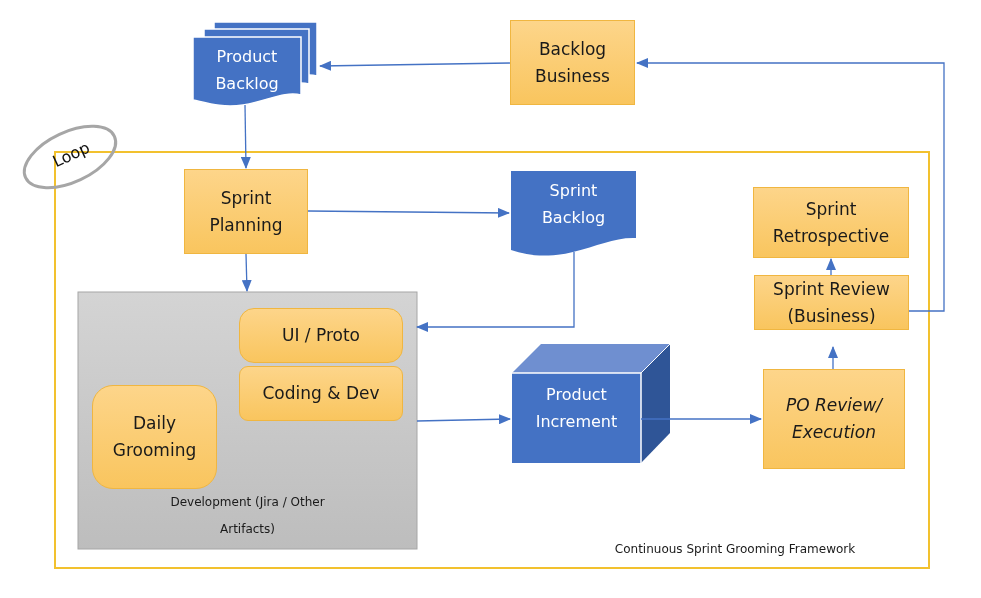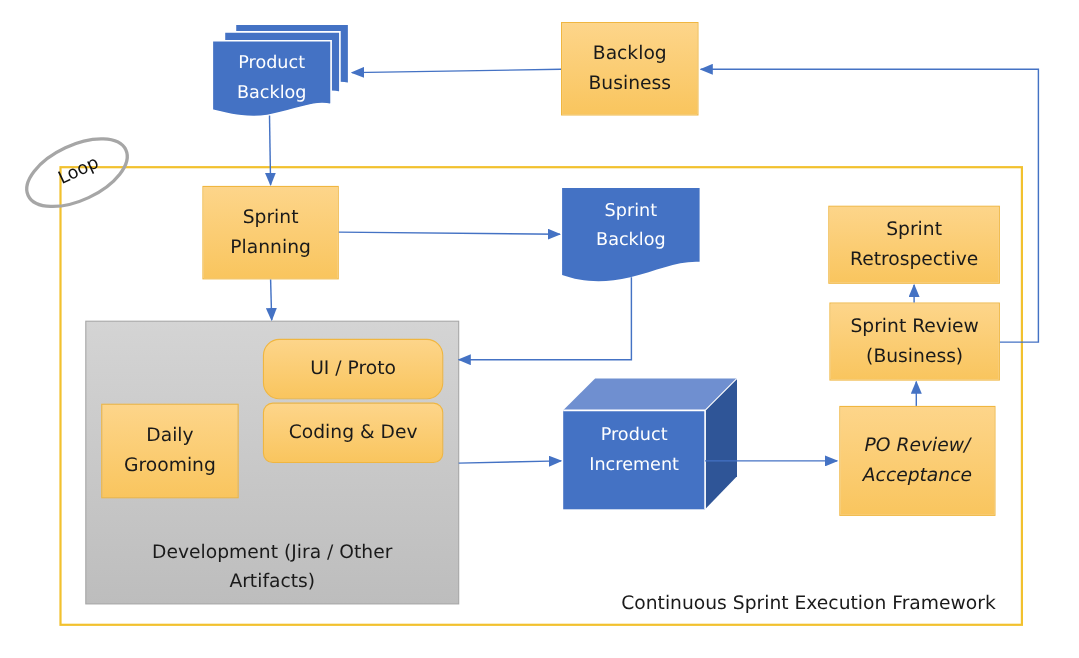--- a/index.html
+++ b/index.html
@@ -5,21 +5,21 @@
   html, body { margin: 0; padding: 0; background: #ffffff; }
   #canvas { position: relative; width: 981px; height: 598px; overflow: hidden; background: #fff;
     font-family: "DejaVu Sans", "Liberation Sans", sans-serif; }
   svg.layer { position: absolute; left: 0; top: 0; }
   .box { position: absolute; display: flex; align-items: center; justify-content: center; text-align: center;
     box-sizing: border-box; font-size: 17px; line-height: 27px; color: #1a1a1a; }
   .orange { background: linear-gradient(#fdd58a, #f9c55e); border: 1px solid #f0b640; }
   .rounded { border-radius: 9px; }
   .label-blue { position: absolute; color: #fff; text-align: center; font-size: 16px; line-height: 27px;
     display: flex; align-items: center; justify-content: center; }
-  .plain-text { position: absolute; font-size: 17px; line-height: 27px; color: #1a1a1a; text-align: center; }
+  .plain-text { position: absolute; font-size: 12px; line-height: 27px; color: #1a1a1a; text-align: center; }
   .loop-label { position: absolute; font-size: 16px; color: #111; transform: rotate(-25deg); }
 </style>
 </head>
 <body>
 
 <div id="canvas">
 
   <svg class="layer" width="981" height="598">
     <defs>
       <marker id="arrowhead" markerWidth="10" markerHeight="10" refX="9" refY="5" orient="auto" markerUnits="userSpaceOnUse">
@@ -62,21 +62,21 @@
       </div>
   </div>
 
   <div class="box orange" style="left:184px;top:169px;width:124px;height:85px;">
     <div>
         <div>Sprint</div>
     <div>Planning</div>
       </div>
   </div>
 
-  <div class="box orange" style="left:92px;top:367px;width:125px;height:86px;">
+  <div class="box orange" style="left:92px;top:385px;width:125px;height:104px;border-radius:21px;">
     <div>
         <div>Daily</div>
     <div>Grooming</div>
       </div>
   </div>
 
   <div class="box orange rounded" style="left:239px;top:308px;width:164px;height:55px;border-radius:15px;">
     <span>UI / Proto</span>
   </div>
   <div class="box orange rounded" style="left:239px;top:366px;width:164px;height:55px;">
@@ -84,25 +84,25 @@
   </div>
 
   <div class="plain-text" style="left:78px;top:489px;width:339px;">
     <div>Development (Jira / Other</div>
     <div>Artifacts)</div>
   </div>
 
   <div class="box orange" style="left:763px;top:369px;width:142px;height:100px;font-style:italic;">
     <div>
         <div>PO Review/</div>
-    <div>Acceptance</div>
+    <div>Execution</div>
       </div>
   </div>
 
-  <div class="box orange" style="left:754px;top:275px;width:155px;height:71px;">
+  <div class="box orange" style="left:754px;top:275px;width:155px;height:55px;">
     <div>
         <div>Sprint Review</div>
     <div>(Business)</div>
       </div>
   </div>
 
   <div class="box orange" style="left:753px;top:187px;width:156px;height:71px;">
     <div>
         <div>Sprint</div>
     <div>Retrospective</div>
@@ -123,21 +123,21 @@
   </div>
   <div class="label-blue" style="left:512px;top:380px;width:129px;height:56px;">
     <div>
         <div>Product</div>
     <div>Increment</div>
       </div>
   </div>
 
   <div class="loop-label" style="left:52px;top:145px;">Loop</div>
 
-  <div class="plain-text" style="left:540px;top:536px;width:390px;text-align:center;">Continuous Sprint Execution Framework</div>
+  <div class="plain-text" style="left:540px;top:536px;width:390px;text-align:center;">Continuous Sprint Grooming Framework</div>
 
   <svg class="layer" width="981" height="598" style="pointer-events:none;">
     <g fill="none" stroke="#4472c4" stroke-width="1.3">
       <path d="M510,63 L320,66" marker-end="url(#arrowhead2)"></path>
       <path d="M245,105 L246,168" marker-end="url(#arrowhead2)"></path>
       <path d="M308,211 L509,213" marker-end="url(#arrowhead2)"></path>
       <path d="M246,254 L247,291" marker-end="url(#arrowhead2)"></path>
       <path d="M574,252 L574,327 L417,327" marker-end="url(#arrowhead2)"></path>
       <path d="M417,421 L510,419" marker-end="url(#arrowhead2)"></path>
       <path d="M641,419 L761,419" marker-end="url(#arrowhead2)"></path>

